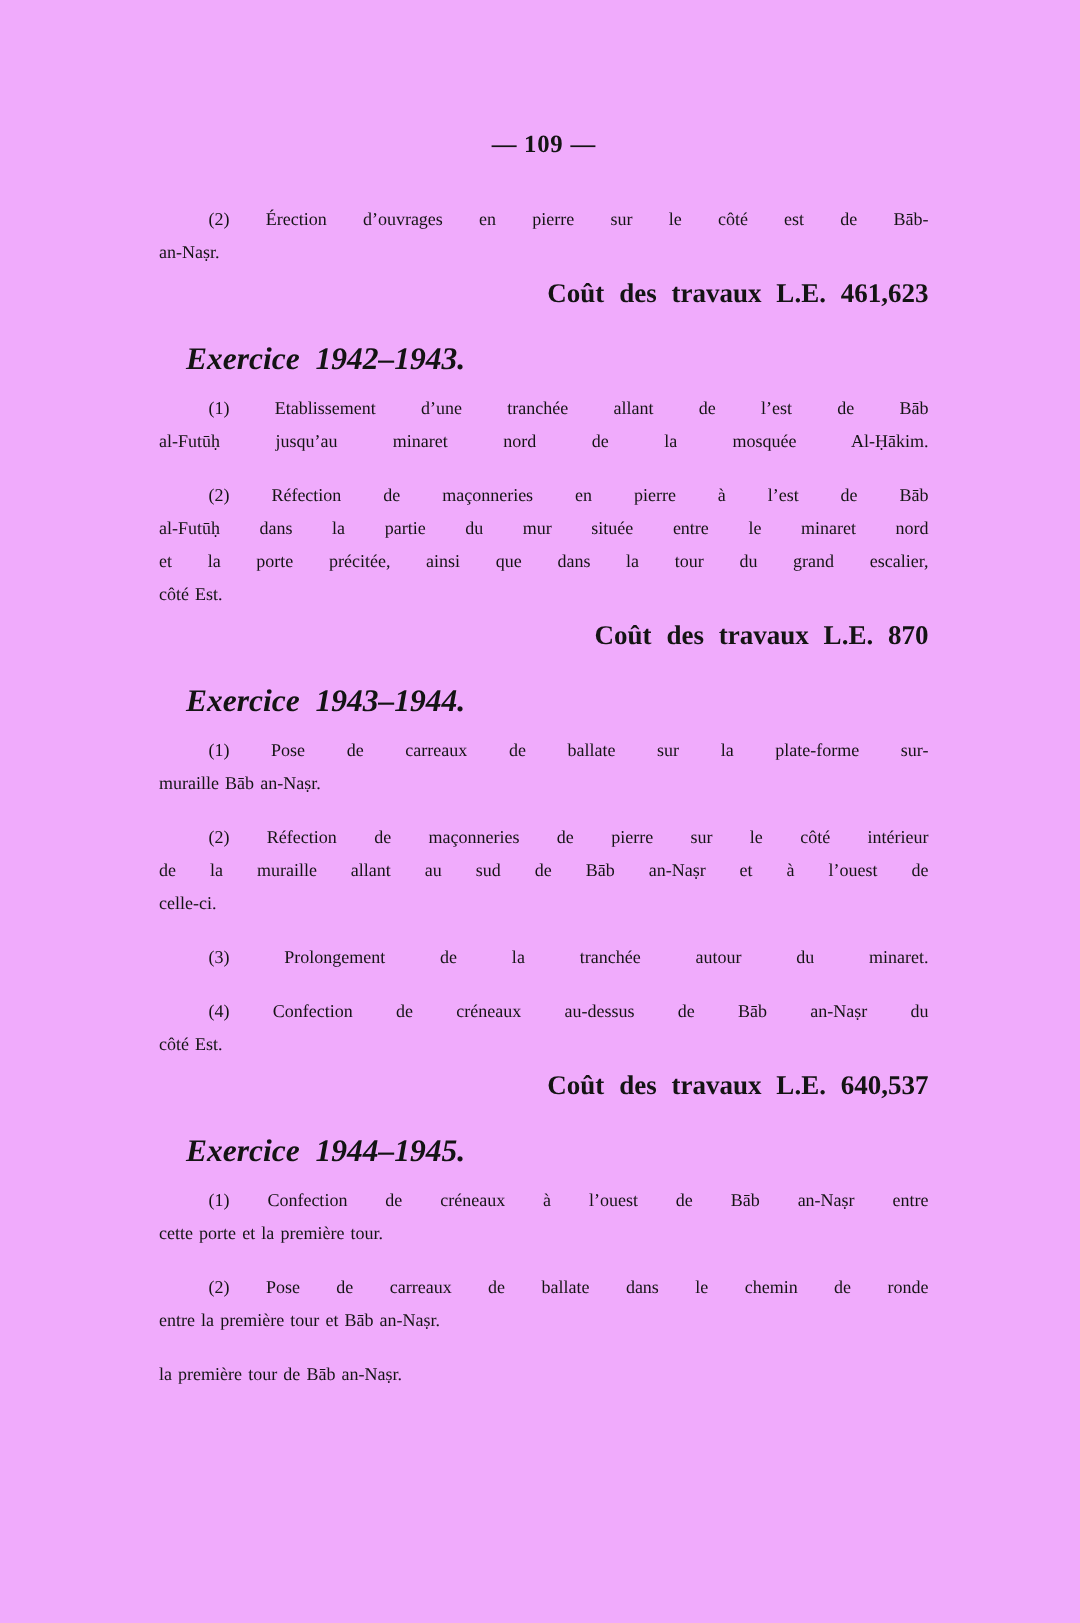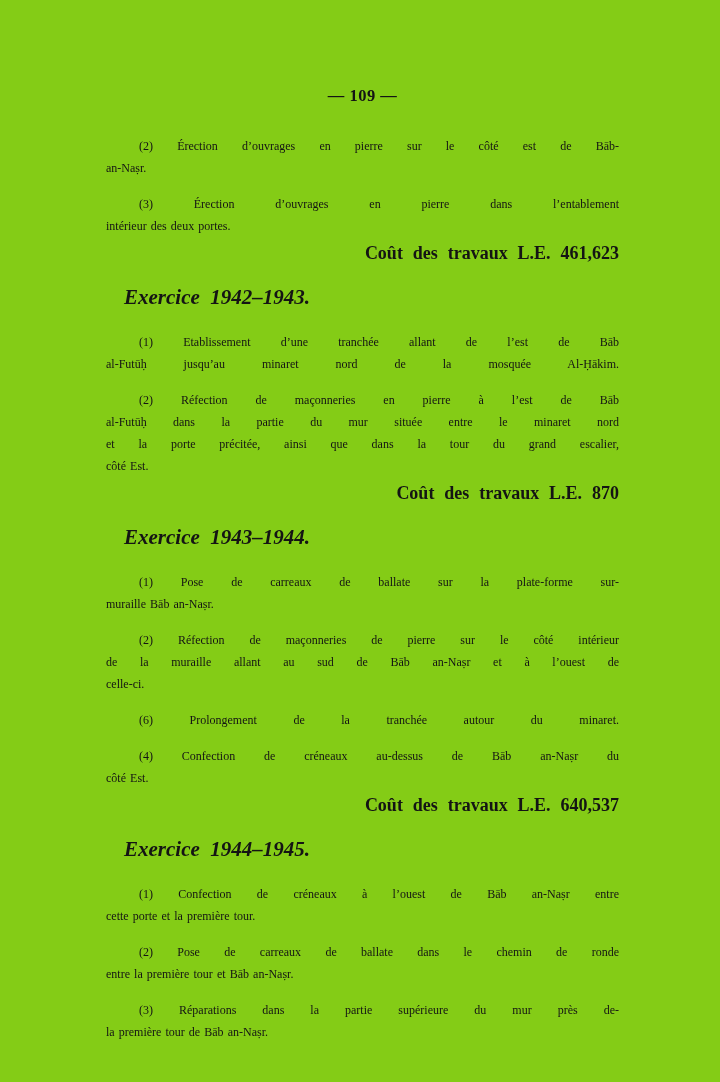--- a/index.html
+++ b/index.html
@@ -1,20 +1,20 @@
 <!DOCTYPE html>
 <html><head>
 <meta charset="utf-8">
 <style>
   html, body { margin: 0; padding: 0; background: #ffffff; }
   .page {
     position: relative;
     width: 720px;
     height: 1082px;
-    background: #84cc16;
+    background: #f0abfc;
     overflow: hidden;
     font-family: "Liberation Serif", "DejaVu Serif", serif;
     color: #141414;
   }
   .textcol {
     position: absolute;
     left: 106px;
     top: 86px;
     width: 513px;
   }
@@ -29,21 +29,21 @@
   p.para { margin: 14px 0 0 0; padding: 0; }
   p.para.mt0 { margin-top: 0; }
   .heading {
     margin: 22px 0 0 18px;
     font-size: 21px;
     line-height: 23px;
     font-weight: bold;
     font-style: italic;
     word-spacing: 0.25em;
   }
-  .heading + p.para { margin-top: 22px; font-family: Liberation Serif, serif; }
+  .heading + p.para { margin-top: 10px; font-family: Liberation Serif, serif; }
   .ln {
     display: block;
     font-size: 12px;
     line-height: 22px;
     text-align: justify;
     text-align-last: justify;
     word-spacing: 0.04em;
   }
   .ln.ind { text-indent: 33px; }
   .ln.end { text-align: center; text-align-last: left; word-spacing: 0.09em; }
@@ -62,24 +62,20 @@
 <div class="page">
   <div class="textcol">
 
     <div class="pageno">— 109 —</div>
 
     <p class="para mt0">
       <span class="ln ind">(2) Érection d’ouvrages en pierre sur le côté est de Bāb-</span>
       <span class="ln end">an-Naṣr.</span>
     </p>
 
-    <p class="para">
-      <span class="ln ind">(3) Érection d’ouvrages en pierre dans l’entablement</span>
-      <span class="ln end">intérieur des deux portes.</span>
-    </p>
 
     <div class="cost">Coût des travaux L.E. 461,623</div>
 
     <div class="heading">Exercice 1942–1943.</div>
 
     <p class="para">
       <span class="ln ind">(1) Etablissement d’une tranchée allant de l’est de Bāb</span>
       <span class="ln">al-Futūḥ jusqu’au minaret nord de la mosquée Al-Ḥākim.</span>
     </p>
 
@@ -99,21 +95,21 @@
       <span class="ln end">muraille Bāb an-Naṣr.</span>
     </p>
 
     <p class="para">
       <span class="ln ind">(2) Réfection de maçonneries de pierre sur le côté intérieur</span>
       <span class="ln">de la muraille allant au sud de Bāb an-Naṣr et à l’ouest de</span>
       <span class="ln end">celle-ci.</span>
     </p>
 
     <p class="para">
-      <span class="ln ind">(6) Prolongement de la tranchée autour du minaret.</span>
+      <span class="ln ind">(3) Prolongement de la tranchée autour du minaret.</span>
     </p>
 
     <p class="para">
       <span class="ln ind">(4) Confection de créneaux au-dessus de Bāb an-Naṣr du</span>
       <span class="ln end">côté Est.</span>
     </p>
 
     <div class="cost">Coût des travaux L.E. 640,537</div>
 
     <div class="heading">Exercice 1944–1945.</div>
@@ -122,18 +118,17 @@
       <span class="ln ind">(1) Confection de créneaux à l’ouest de Bāb an-Naṣr entre</span>
       <span class="ln end">cette porte et la première tour.</span>
     </p>
 
     <p class="para">
       <span class="ln ind">(2) Pose de carreaux de ballate dans le chemin de ronde</span>
       <span class="ln end">entre la première tour et Bāb an-Naṣr.</span>
     </p>
 
     <p class="para">
-      <span class="ln ind">(3) Réparations dans la partie supérieure du mur près de-</span>
       <span class="ln end">la première tour de Bāb an-Naṣr.</span>
     </p>
 
   </div>
 </div>
 
 </body></html>

